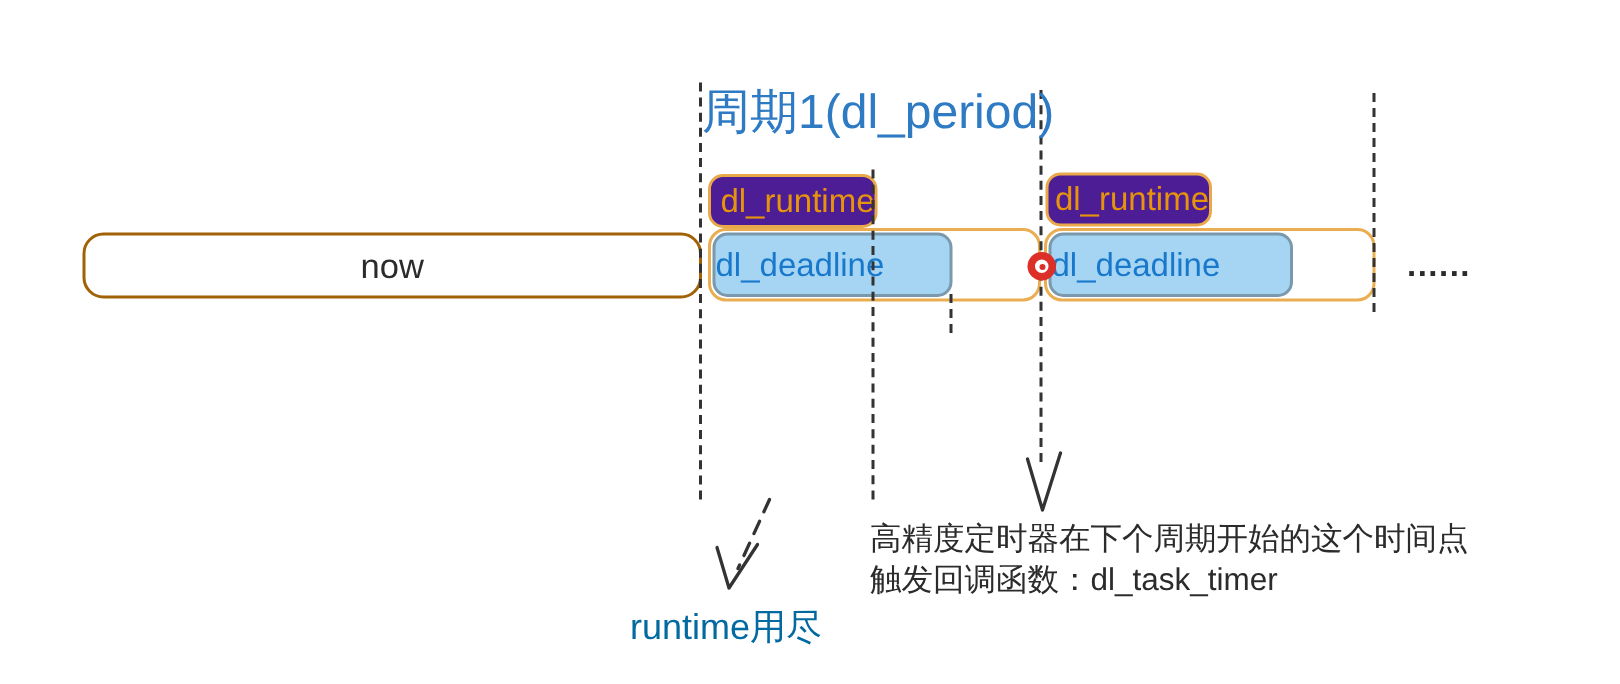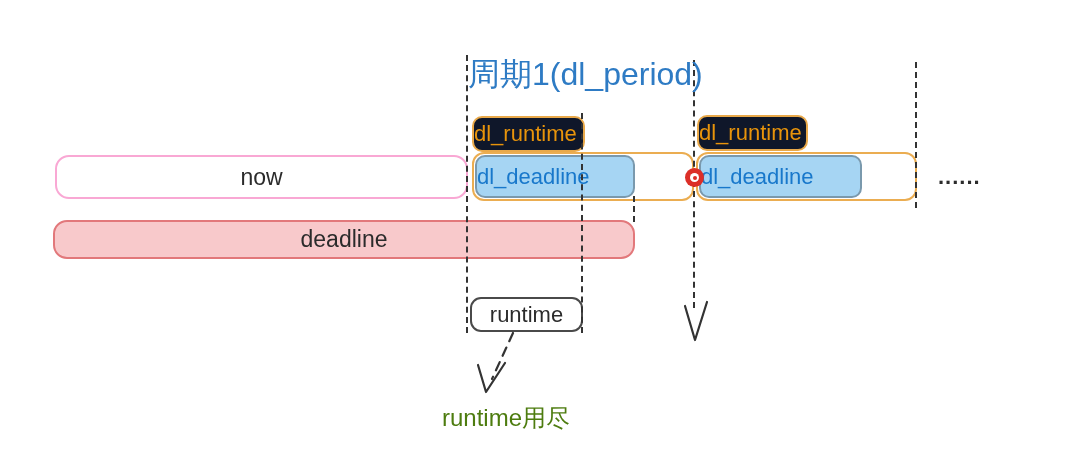--- a/index.html
+++ b/index.html
@@ -38,21 +38,21 @@
     display: flex;
     align-items: center;
     justify-content: center;
     font-size: 23px;
     color: #2b2b2b;
     z-index: 2;
   }
   .now-bar {
     left: 55px; top: 155px; width: 413px; height: 44px;
     background: #ffffff;
-    border: 2px solid #f9a8d4;
+    border: 2px solid #a16207;
     border-radius: 14px;
   }
   .deadline-bar {
     left: 53px; top: 220px; width: 582px; height: 39px;
     background: #F8C9CB;
     border: 2px solid #E2787B;
     border-radius: 14px;
   }
   .runtime-chip {
     left: 470px; top: 297px; width: 113px; height: 35px;
@@ -76,24 +76,24 @@
     background: #A6D5F3;
     border: 2px solid #7A99AD;
     border-radius: 10px;
     display: flex; align-items: center; 
     font-size: 22px;
     color: #1878CB;
     z-index: 3;
   }
   .dl-runtime-box {
     height: 36px;
-    background: #0f172a;
+    background: #4c1d95;
     border: 2px solid #E9A94A;
     border-radius: 10px;
-    display: flex; align-items: center; justify-content: flex-start;
+    display: flex; align-items: center; justify-content: flex-end;
     font-size: 22px;
     color: #E8940B;
     z-index: 4;
   }
 
   
   .red-marker {
     left: 685px; top: 168px; width: 19px; height: 19px;
     background: #DC2F28;
     border-radius: 50%;
@@ -120,23 +120,23 @@
   .timer-note {
     left: 580px; top: 346px; width: 430px;
     font-size: 21px;
     line-height: 27px;
     color: #2b2b2b;
     z-index: 2;
   }
 
   .runtime-exhausted {
     left: 420px; top: 402px; width: 150px;
-    text-align: right;
+    text-align: left;
     font-size: 24px;
-    color: #4d7c0f;
+    color: #0369a1;
     z-index: 2;
     white-space: nowrap;
   }
 
   svg.arrow { z-index: 5; }
 </style>
 </head>
 <body>
 
 <div class="canvas">
@@ -154,26 +154,20 @@
   <svg class="abs arrow" style="left:450px; top:325px;" width="85" height="75" viewBox="0 0 85 75">
     <line x1="63" y1="8" x2="42" y2="54" stroke="#333333" stroke-width="2.2" stroke-dasharray="9 7" stroke-linecap="round"></line>
     <polyline points="28,40 36,67 55,38" fill="none" stroke="#333333" stroke-width="2.2" stroke-linecap="round" stroke-linejoin="round"></polyline>
   </svg>
 
   <div class="abs period-label" style="left:468px; width:228px;">周期1(dl_period)</div>
 
   <div class="abs bar now-bar">
     <span>now</span>
   </div>
-  <div class="abs bar deadline-bar">
-    <span>deadline</span>
-  </div>
-  <div class="abs bar runtime-chip">
-    <span>runtime</span>
-  </div>
 
   <div class="abs period-container" style="left:472px; width:222px;"></div>
   <div class="abs dl-deadline-box" style="left:475px; width:160px;">
     <span>dl_deadline</span>
   </div>
   <div class="abs dl-runtime-box" style="left:472px; top:116px; width:113px;">
     <span>dl_runtime</span>
   </div>
 
   <div class="abs period-container" style="left:696px; width:221px;"></div>
@@ -185,16 +179,20 @@
   </div>
 
   <div class="abs red-marker">
     <div class="ring">
       <div class="core"></div>
     </div>
   </div>
 
   <div class="abs ellipsis">......</div>
 
+  <div class="abs timer-note">
+    <div>高精度定时器在下个周期开始的这个时间点</div>
+    <div>触发回调函数：dl_task_timer</div>
+  </div>
 
   <div class="abs runtime-exhausted">runtime用尽</div>
 
 </div>
 
 </body></html>

